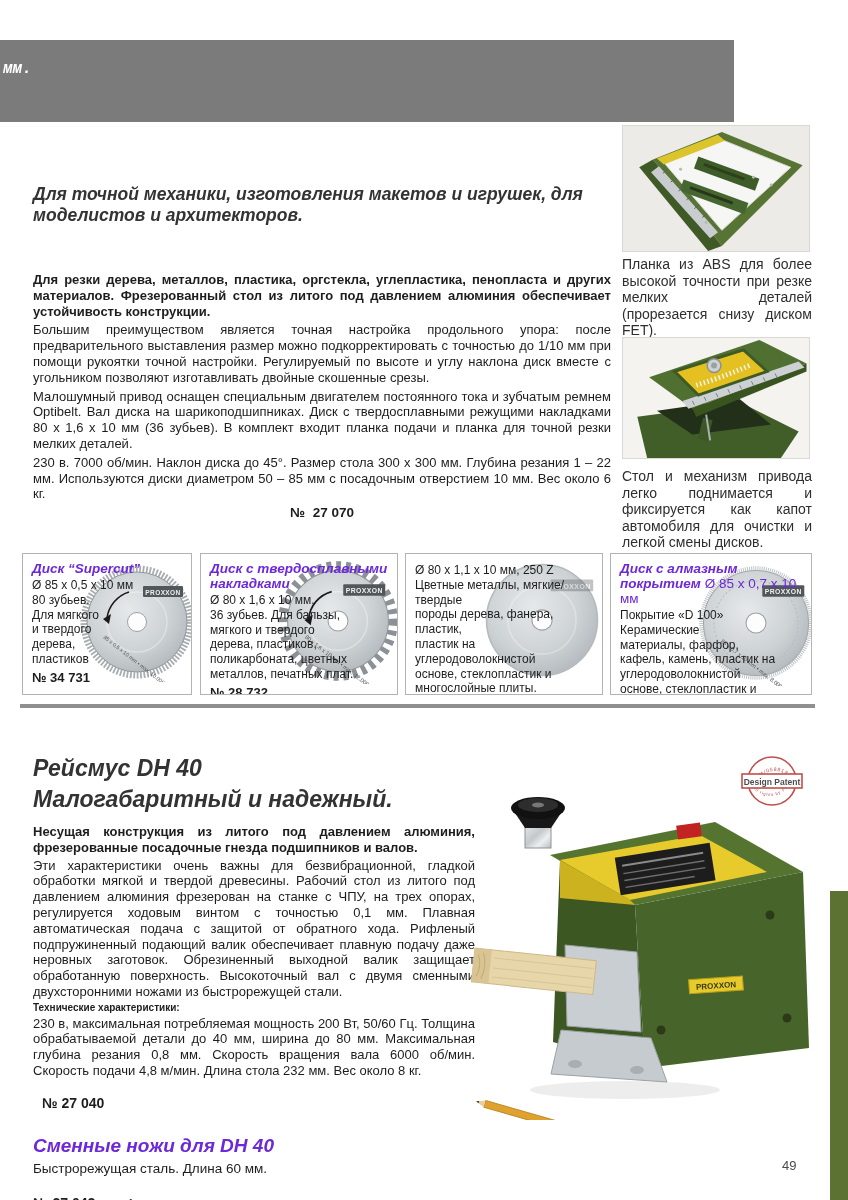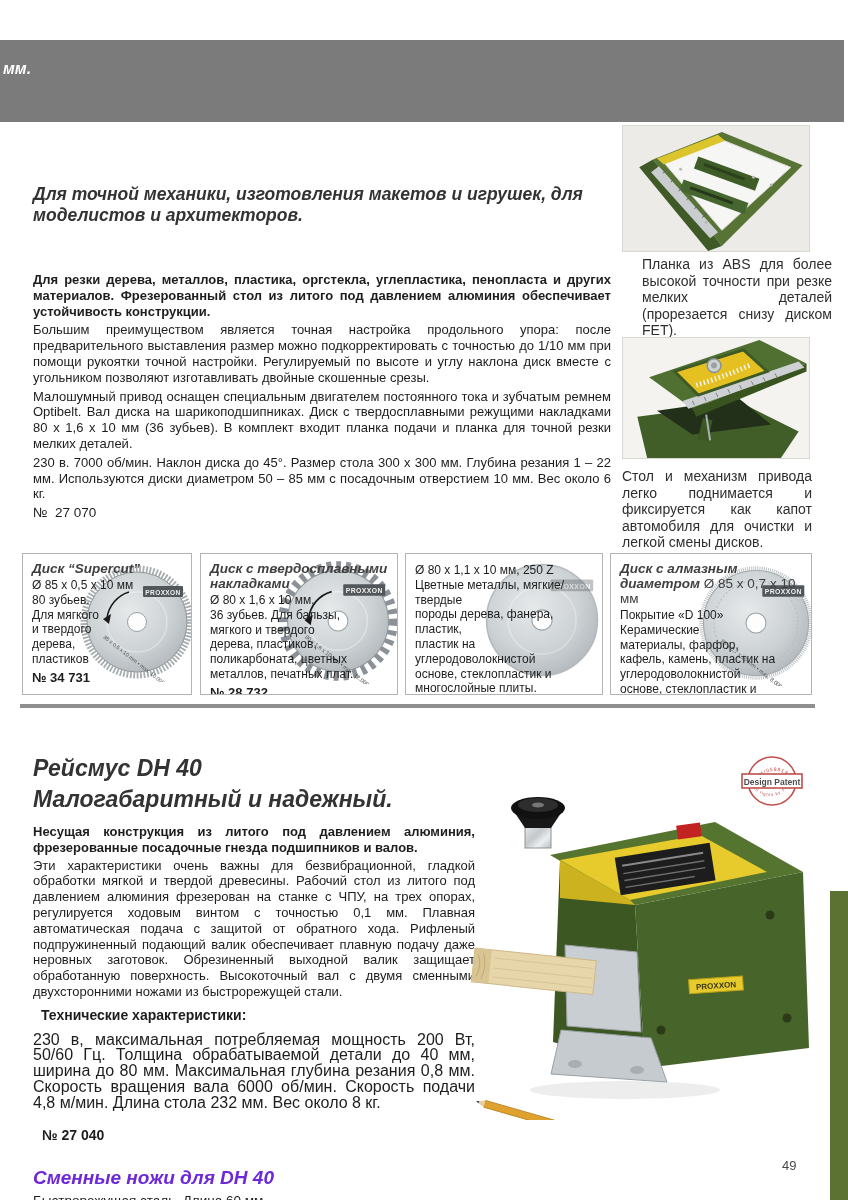--- a/index.html
+++ b/index.html
@@ -1,62 +1,62 @@
 <!DOCTYPE html>
 <html lang="ru"><head>
 <meta charset="utf-8">
 <style>
   html,body{margin:0;padding:0;background:#ffffff;}
   #page{position:relative;width:848px;height:1200px;background:#ffffff;overflow:hidden;
         font-family:"Liberation Sans",sans-serif;color:#1d1d1d;}
 
   
-  .header-bar{position:absolute;left:0;top:40px;width:844px;height:82px;background:#7b7b7b;}
+  .header-bar{position:absolute;left:0;top:40px;width:734px;height:82px;background:#7b7b7b;font-family:Liberation Mono, monospace;}
   .header-label{position:absolute;left:3px;top:20px;font-size:16px;font-weight:bold;font-style:italic;color:#ffffff;}
 
   
   .intro-title{position:absolute;left:33px;top:184px;width:552px;font-size:17.5px;line-height:21px;
                font-weight:bold;font-style:italic;color:#333333;}
   .intro-flow{position:absolute;left:33px;top:272px;width:578px;font-size:13px;line-height:15.8px;color:#1d1d1d;}
   .intro-flow p{margin:0 0 3px 0;}
   .just{text-align:justify;}
   .b{font-weight:bold;}
-  .order-no{font-weight:normal;font-size:13.5px;margin-top:5px;white-space:pre;}
+  .order-no{font-weight:bold;font-size:13.5px;margin-top:5px;white-space:pre;text-align:center;}
 
   
   .photo{position:absolute;border:1px solid #d9d8d3;background:#ecebe8;box-sizing:border-box;}
   #photo1{left:622px;top:125px;width:188px;height:127px;}
   #photo2{left:622px;top:337px;width:188px;height:122px;background:#f4f3f0;}
   .caption{position:absolute;width:190px;font-size:14px;line-height:16.5px;color:#2e2e2e;text-align:justify;}
-  #caption1{left:622px;top:256px;margin-left:20px;}
+  #caption1{left:622px;top:256px;}
   #caption2{left:622px;top:468px;}
 
   
   .disc-box{position:absolute;top:553px;height:142px;border:1px solid #b3b3b0;background:#ffffff;
             box-sizing:border-box;padding:7px 9px;overflow:hidden;}
   #box1{left:22px;width:170px;}
   #box2{left:200px;width:198px;}
   #box3{left:405px;width:198px;}
   #box4{left:610px;width:202px;}
-  .disc-title{position:relative;z-index:1;font-size:13.5px;line-height:15px;font-weight:bold;font-style:italic;color:#404040;margin:0;}
+  .disc-title{position:relative;z-index:1;font-size:13.5px;line-height:15px;font-weight:bold;font-style:italic;color:#6d28d9;margin:0;}
   .disc-body{position:relative;z-index:1;font-size:12px;line-height:14.8px;color:#1d1d1d;margin:2px 0 0 0;white-space:pre-line;}
   .disc-order{position:relative;z-index:1;font-size:13px;font-weight:bold;margin:3px 0 0 0;}
   .disc-size{font-weight:normal;font-style:normal;}
   .disc-svg{position:absolute;z-index:0;}
 
   
   .divider{position:absolute;left:20px;top:704px;width:795px;height:4px;background:#8f8f8f;}
 
   
   .planer-flow{position:absolute;left:33px;top:753px;width:442px;}
   .planer-h{font-size:23px;line-height:31px;font-weight:bold;font-style:italic;color:#333;margin:0;}
   .planer-lead{font-size:13px;line-height:15.8px;font-weight:bold;text-align:justify;margin:9px 0 0 0;}
   .planer-body{font-size:13px;line-height:15.8px;text-align:justify;margin:2px 0 0 0;}
-  .planer-techh{font-size:14px;line-height:15.8px;font-weight:bold;margin:8px;}
-  .planer-tech{font-size:16px;line-height:15.8px;text-align:justify;margin:0;}
+  .planer-techh{font-size:10px;line-height:15.8px;font-weight:bold;margin:0;}
+  .planer-tech{font-size:13px;line-height:15.8px;text-align:justify;margin:0;}
   .planer-order{font-size:14px;font-weight:bold;margin:16px 0 0 9px;}
   .knives-h{font-size:19px;font-weight:bold;font-style:italic;color:#6d28d9;margin:24px 0 0 0;}
   .knives-desc{font-size:13.5px;margin:4px 0 0 0;}
   .knives-row{margin:19px 0 0 0;font-size:14px;}
   .knives-order{font-weight:bold;}
   .knives-pack{font-weight:normal;font-size:13px;margin-left:28px;}
 
   .planer-art{position:absolute;left:465px;top:780px;width:350px;height:340px;}
   .stamp{position:absolute;left:740px;top:750px;width:64px;height:68px;}
 
@@ -230,21 +230,21 @@
     <svg class="disc-svg" style="right:-8px;top:6px" width="126" height="126" viewBox="-60 -60 120 120">
       <circle r="52" fill="none" stroke="#c0c5c8" stroke-width="4" stroke-dasharray="1 1"></circle>
       <circle r="50" fill="url(#gDisc)" stroke="#a3a8ab" stroke-width="1"></circle>
       <circle r="40" fill="none" stroke="#b7bcbf" stroke-width="1" stroke-dasharray="2 2"></circle>
       <rect x="6" y="-36" width="40" height="11" rx="1" fill="#52575b"></rect>
       <text x="26" y="-27.5" text-anchor="middle" font-size="6.5" font-weight="bold" fill="#f0f0f0" letter-spacing="0.4">PROXXON</text>
       <text transform="translate(-34,18) rotate(38)" font-size="5.4" fill="#555">85 x 0,7 x 10 mm • max. 8.000/min</text>
       <circle r="9.5" fill="#fdfdfd" stroke="#9aa2a6" stroke-width="1"></circle>
     </svg>
     <p class="disc-title"><span>Диск с алмазным</span><br>
-      <span>диаметром</span>
+      <span>покрытием</span>
       <span class="disc-size">Ø 85 х 0,7 х 10 мм</span></p>
     <p class="disc-body"><span>Покрытие «D 100» Керамические
 материалы, фарфор,
 кафель, камень, пластик на
 углеродоволокнистой
 основе, стеклопластик и
 печатные платы на основе
 эпоксидных смол.</span>
       </p>
   </div>

